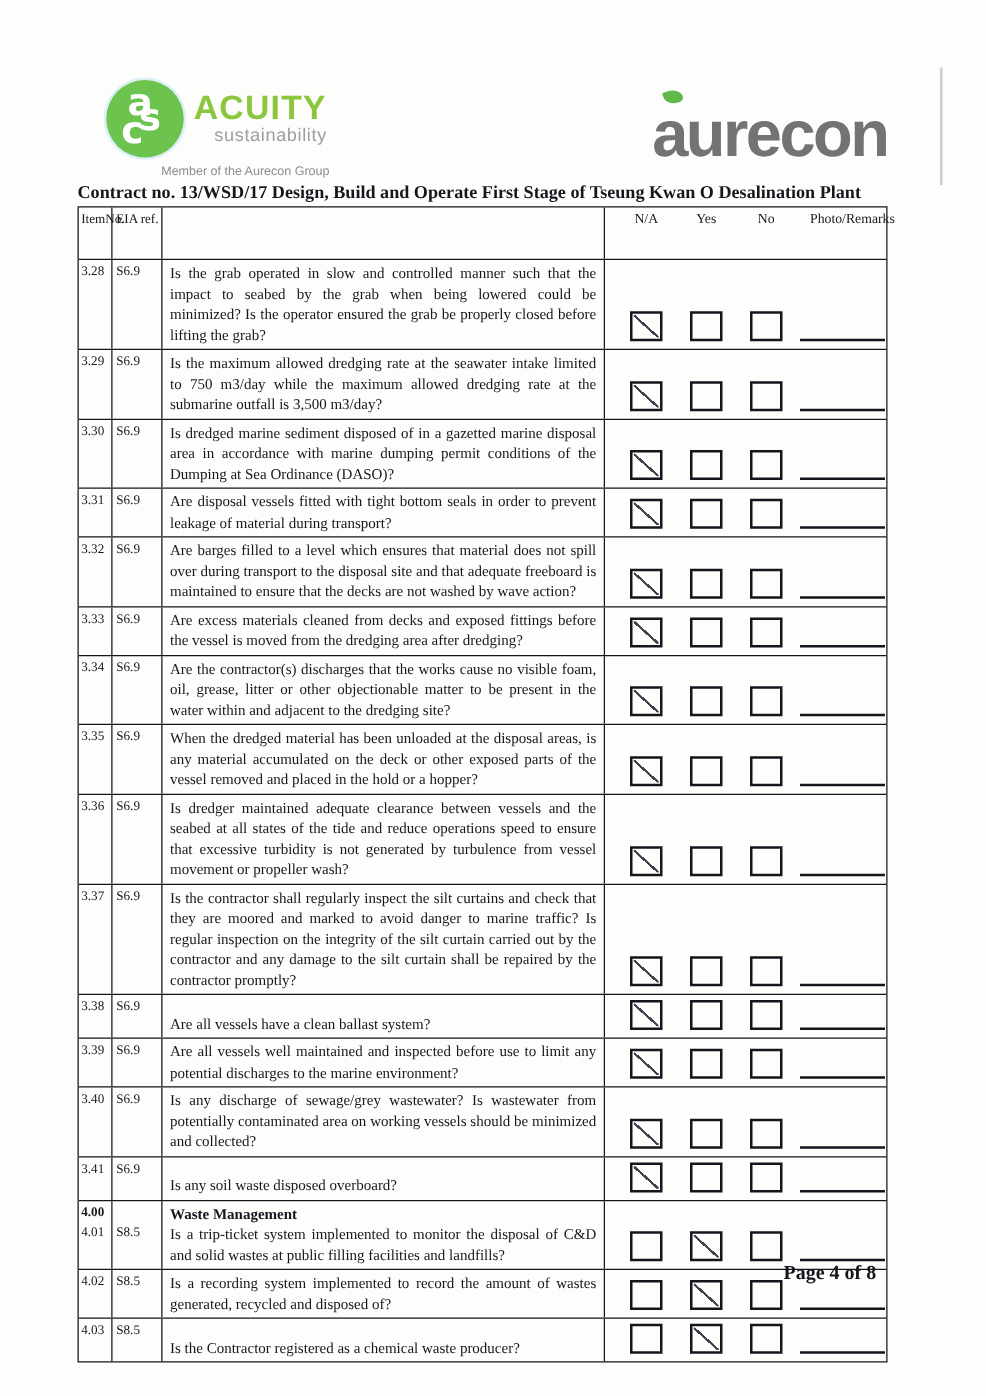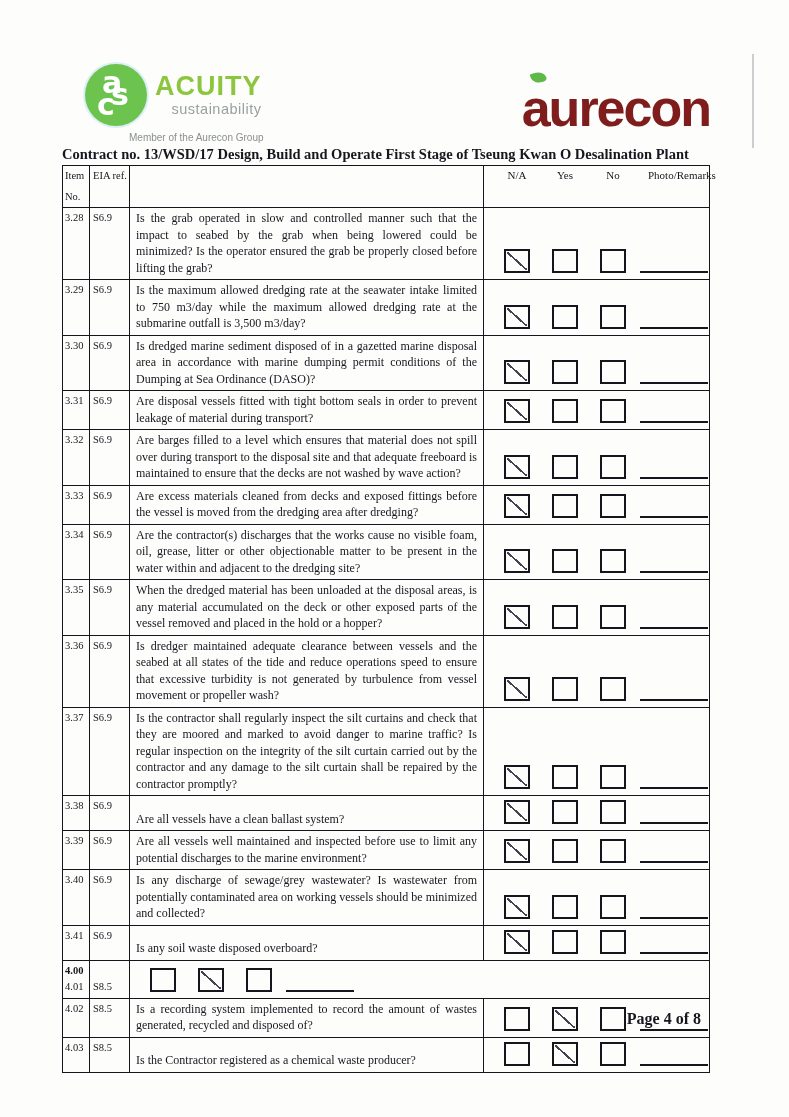--- a/index.html
+++ b/index.html
@@ -39,21 +39,21 @@
   .acuity-letter-c { font-size: 30px; top: 26px; left: 12px; }
   .acuity-text { margin-left: 8px; }
   .acuity-name { color: #8cc63e; font-weight: bold; font-size: 27px; letter-spacing: 1px; line-height: 1; }
   .acuity-sub { color: #9aa0a0; font-size: 14.5px; letter-spacing: .5px; text-align: right; margin-top: 1px; }
   .acuity-tagline { color: #8a8f8f; font-size: 10px; margin-top: 6px; margin-left: 44px; }
 
   .aurecon { position: relative; margin-top: 12px; padding-top: 6px; }
   .aurecon-word {
     font-family: "Liberation Sans", sans-serif;
     font-weight: bold; font-size: 52px; line-height: 1;
-    color: #7f1d1d; letter-spacing: -2px;
+    color: #737373; letter-spacing: -2px;
   }
   .aurecon-leaf {
     position: absolute; top: -4px; left: 9px; width: 15px; height: 11px;
     background: #5fb848; border-radius: 10% 95% 40% 95%;
     transform: rotate(-18deg); display: inline-block;
   }
 
   
   .doc-title {
     position: absolute; top: 146px; left: 62px; width: 648px;
@@ -75,21 +75,21 @@
                font-size: 10.5px; line-height: 16.5px; }
   .cell-eia  { width: 40px; border-right: 1.5px solid #15151d; padding: 2px 2px 2px 3px;
                font-size: 10.5px; line-height: 16.5px; }
   .cell-q    { flex: 1 1 auto; border-right: 1.5px solid #15151d; padding: 2px 6px 3px 6px;
                font-size: 12px; line-height: 16.5px; text-align: justify;
                display: flex; flex-direction: column; justify-content: flex-end; min-height: 30px; }
   .q-heading { font-weight: bold; text-align: left; }
   .cell-checks { width: 225px; display: flex; align-items: flex-end;
                  padding: 4px 0 6px 20px; }
 
-  .hdr .cell-item { display: flex; flex-direction: column; justify-content: space-between; }
+  .hdr .cell-item { display: flex; flex-direction: row; justify-content: space-between; }
   .hdr .cell-eia, .hdr .cell-item { font-size: 10.5px; }
   .hdr-checks { width: 225px; display: flex; align-items: flex-start; padding: 3px 0 0 20px;
                 font-size: 11px; }
   .hdr-checks .hc { width: 26px; margin-right: 22px; text-align: center; flex: none; }
   .hdr-checks .hc-remarks { flex: 1 1 auto; text-align: center; margin-right: 0; font-family: Liberation Serif, serif; }
 
   .cb { position: relative; width: 26px; height: 24px; border: 2px solid #15151d;
         background: #fdfdfc; margin-right: 22px; flex: none; }
   .cb:nth-child(3) { margin-right: 14px; }
   .cb .mark {
@@ -420,20 +420,24 @@
         </div>
         <div class="row">
           <div class="cell cell-item">
             <div style="font-weight: bold;">4.00</div>
             <div>4.01</div>
           </div>
           <div class="cell cell-eia">
             <div>&nbsp;</div>
             <div>S8.5</div>
           </div>
+          <div class="cell cell-q">
+            <div class="q-heading">Waste Management</div>
+            <div class="q-text">Is a trip-ticket system implemented to monitor the disposal of C&amp;D and solid wastes at public filling facilities and landfills?</div>
+          </div>
           <div class="cell cell-checks">
             <div class="cb"></div>
             <div class="cb">
               <div class="mark"></div>
             </div>
             <div class="cb"></div>
             <div class="remark"></div>
           </div>
         </div>
         <div class="row">

